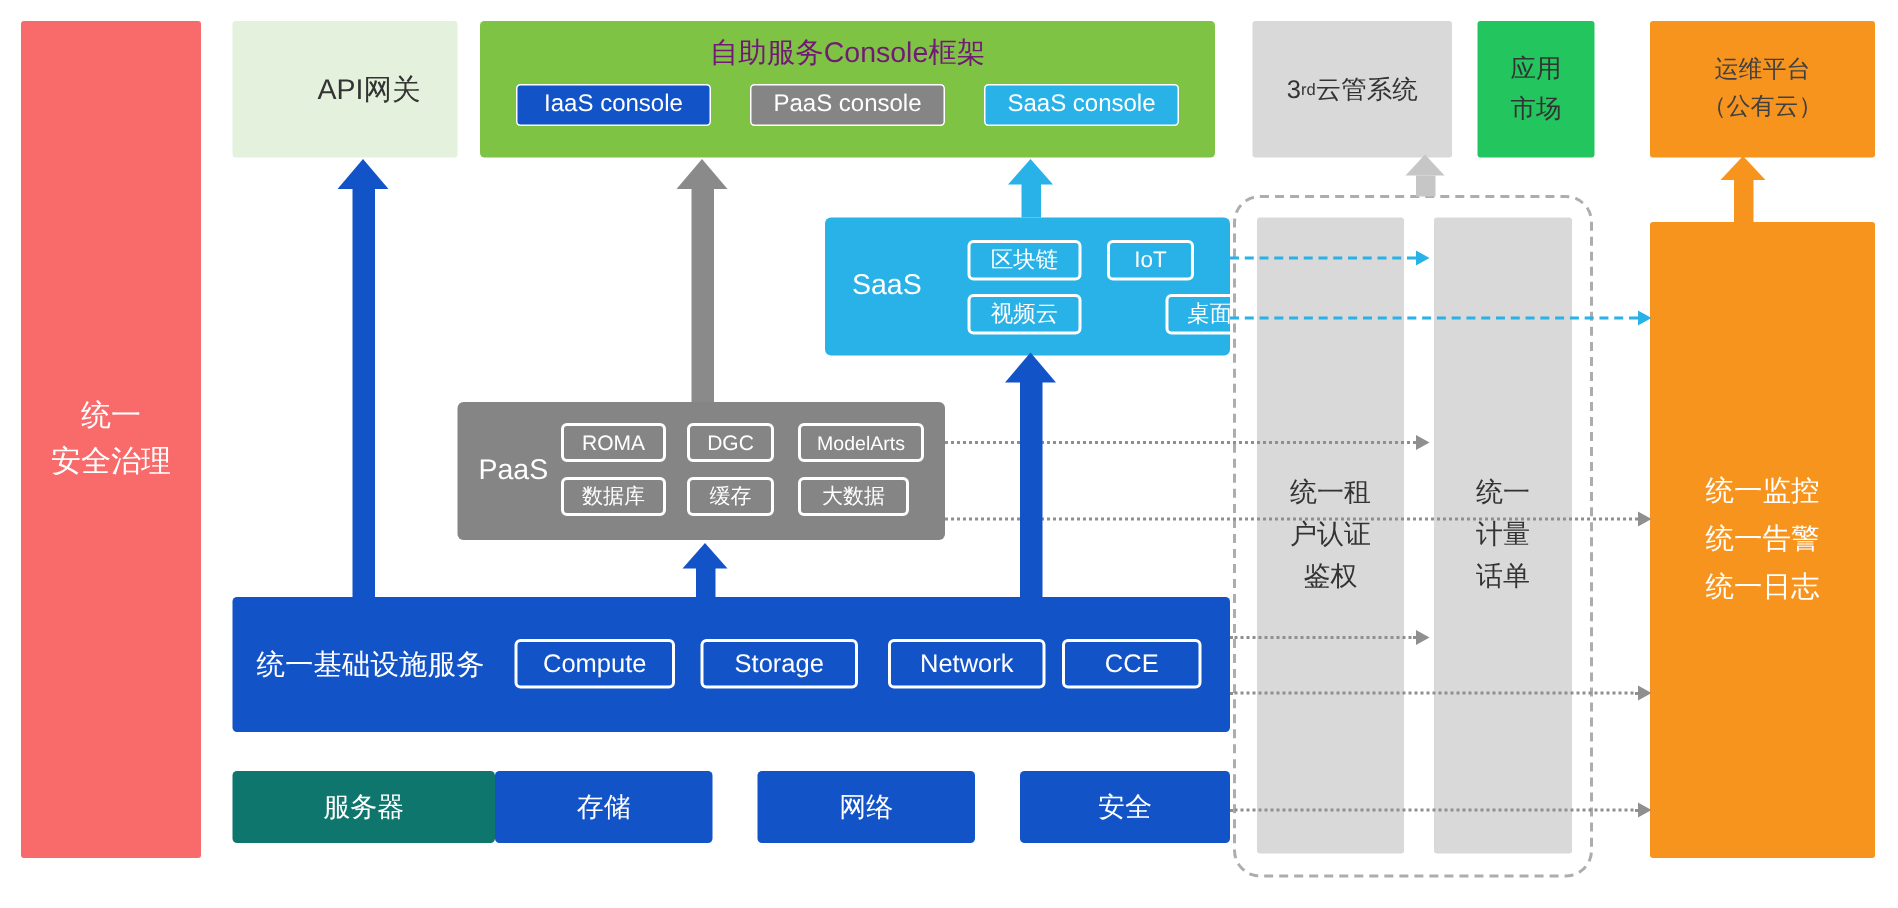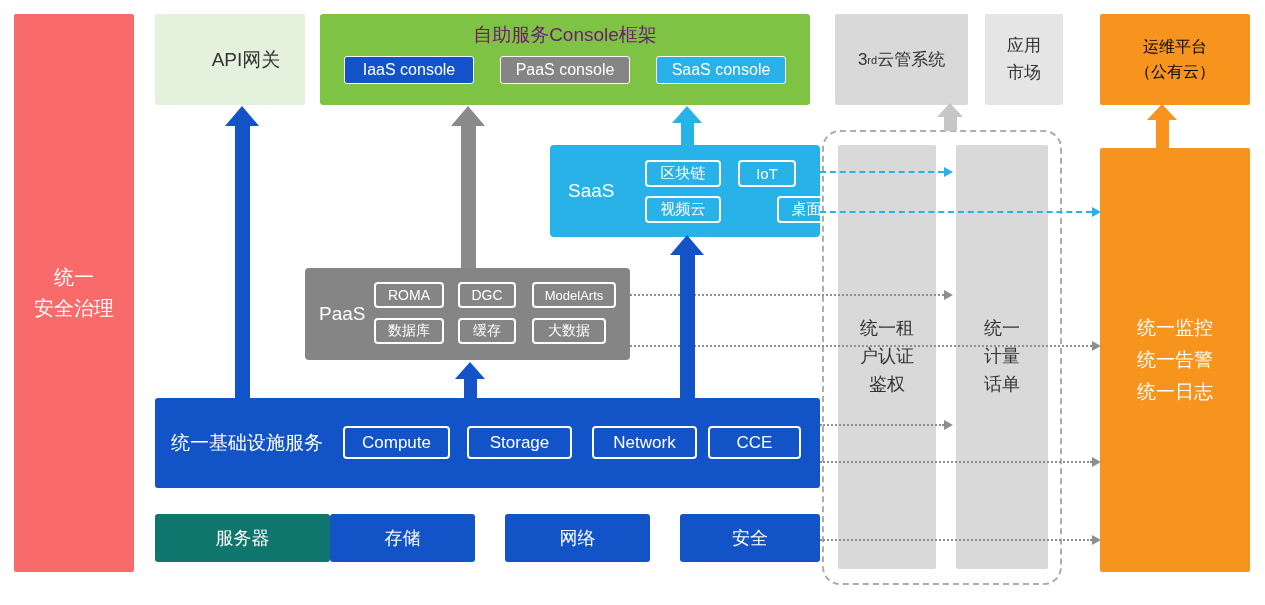--- a/index.html
+++ b/index.html
@@ -34,24 +34,24 @@
       <div class="chip" style="background:#29B2E8;">SaaS console</div>
     </div>
   </div>
 
   <div class="box" style="left:835px;top:14px;width:133px;height:91px;background:#D9D9D9;color:#333;font-size:17px;border-radius:2px;">
     <span>3</span>
       <sup>rd</sup>
       <span>云管系统</span>
   </div>
 
-  <div class="box preline" style="left:985px;top:14px;width:78px;height:91px;background:#e5e5e5;color:#333;font-size:17px;border-radius:2px;">应用
+  <div class="box preline" style="left:985px;top:14px;width:78px;height:91px;background:#22c55e;color:#333;font-size:17px;border-radius:2px;">应用
 市场</div>
 
-  <div class="box preline" style="left:1100px;top:14px;width:150px;height:91px;background:#F7941E;color:#000000;font-size:16px;border-radius:2px;">运维平台
+  <div class="box preline" style="left:1100px;top:14px;width:150px;height:91px;background:#F7941E;color:#404040;font-size:16px;border-radius:2px;">运维平台
 （公有云）</div>
 
   <div class="box" style="left:550px;top:145px;width:270px;height:92px;background:#29B2E8;border-radius:4px;">
     <div style="position:absolute;left:18px;top:0;height:100%;display:flex;align-items:center;color:#fff;font-size:19px;">SaaS</div>
     <div class="pill" style="left:95px;top:15px;width:76px;height:27px;font-size:15px;">区块链</div>
     <div class="pill" style="left:188px;top:15px;width:58px;height:27px;font-size:15px;">IoT</div>
     <div class="pill" style="left:95px;top:51px;width:76px;height:27px;font-size:15px;">视频云</div>
     <div class="pill" style="left:180px;top:51px;width:74px;height:27px;font-size:15px;margin-left:47px;">桌面云</div>
   </div>
 

